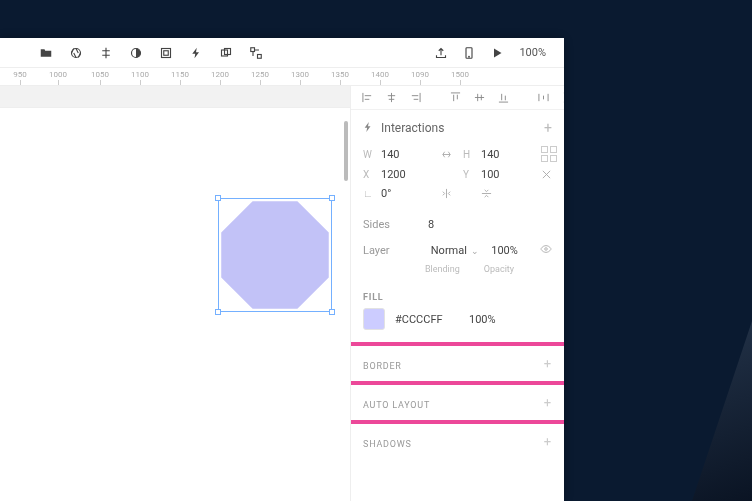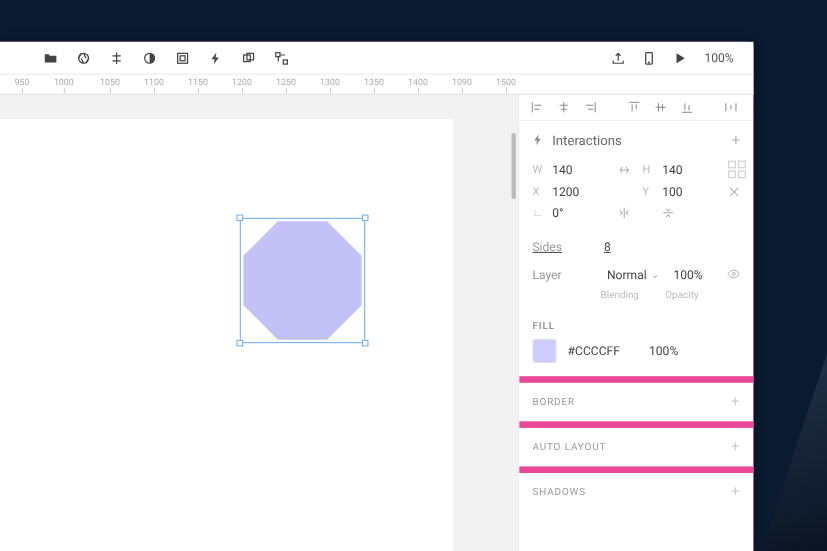--- a/index.html
+++ b/index.html
@@ -1,21 +1,21 @@
 <!DOCTYPE html>
 <html><head>
 <meta charset="utf-8">
 <style>
   * { box-sizing: border-box; margin: 0; padding: 0; font-family: -apple-system, BlinkMacSystemFont, "Segoe UI", Roboto, sans-serif; }
   body { width: 752px; height: 501px; background: #0a1a30; overflow: hidden; position: relative; }
   .app {
     position: absolute;
     top: 38px; left: 0;
-    width: 685px; height: 463px;
-    background: #d946ef;
+    width: 564px; height: 463px;
+    background: #7dd3fc;
     border-top-right-radius: 6px;
     display: flex; flex-direction: column;
     box-shadow: 0 0 10px rgba(0,0,0,0.3);
   }
   
   .toolbar {
     height: 30px;
     display: flex; align-items: center;
     padding: 0 10px;
     background: #fff;
@@ -119,42 +119,42 @@
   }
   .lbl { color:#bbb; font-size:10px; }
   .val-input { border:none; background:transparent; font-size:11px; color:#444; width:48px; outline:none; }
   .mini-icon { color:#aaa; cursor:pointer; display:inline-flex; }
   .corner-grid {
     width: 16px; height:16px;
     display:grid; grid-template-columns:1fr 1fr; grid-template-rows:1fr 1fr; gap:2px;
     cursor:pointer;
   }
   .corner-grid div { border:1px solid #ccc; }
-  .prop-row { display:flex; align-items:center; padding: 6px 12px; gap:10px;text-decoration:underline; }
+  .prop-row { display:flex; align-items:center; padding: 6px 12px; gap:10px; }
   .prop-label { color:#999; width:55px; }
   .layer-row { display:flex; align-items:center; padding: 6px 12px; gap:8px;justify-content:space-between; }
   .dropdown { display:flex; align-items:center; gap:4px; color:#444; cursor:pointer; }
   .chev { font-size:9px; color:#aaa; }
   .sublabels { display:flex; padding: 0 12px 8px 74px; gap:24px; font-size:9px; color:#bbb; }
   .sect-label {
     font-size: 9px;
     letter-spacing: 0.8px;
     color:#999;
     padding: 10px 12px 6px 12px;
     font-weight: bold;
   }
   .fill-row { display:flex; align-items:center; gap:10px; padding:0 12px 12px 12px; }
   .swatch { width:22px; height:22px; border-radius:3px; border:1px solid #e2e2e2; cursor:pointer; }
   .panel-head {
     font-size: 9px;
     letter-spacing: 0.8px;
     color:#999;
     padding: 10px 12px;
-    border-top: 6px solid #ec4899;
-    display:flex; align-items:center;
+    border-top: 4px solid #ec4899;
+    display:flex; align-items:flex-end;
   }
   .panel-head .plus { margin-left:auto; color:#ccc; font-size:13px; cursor:pointer; }
   .eye { color:#aaa; cursor:pointer; }
   
   .mountain {
     position:absolute;
     bottom:0; right:0;
     width:60px; height:180px;
     background: linear-gradient(160deg, #2a3a50 0%, #0a1220 100%);
     clip-path: polygon(100% 0, 100% 100%, 0 100%);

